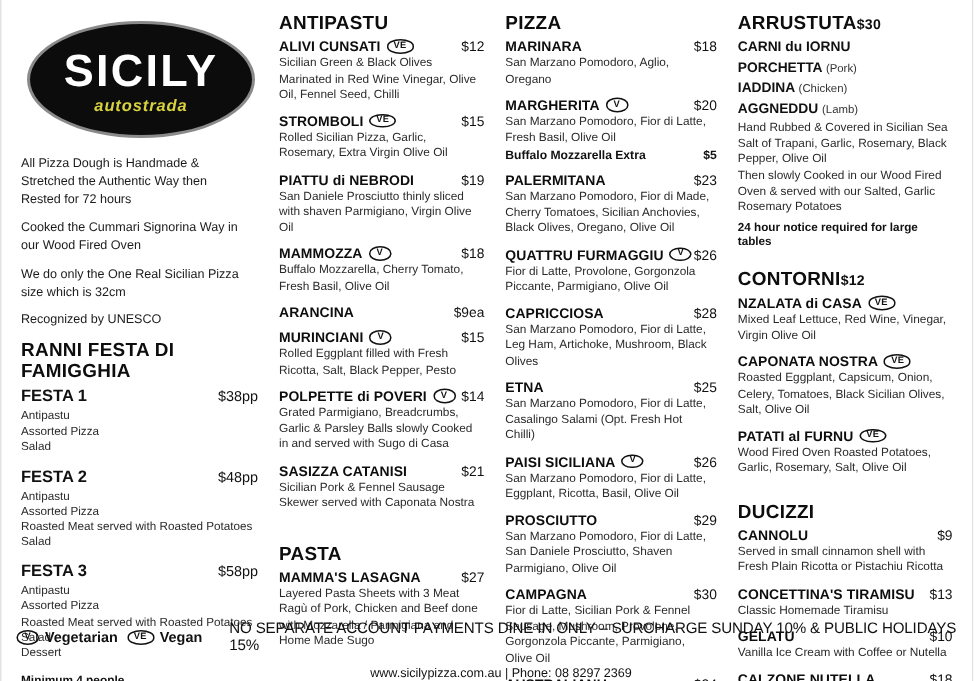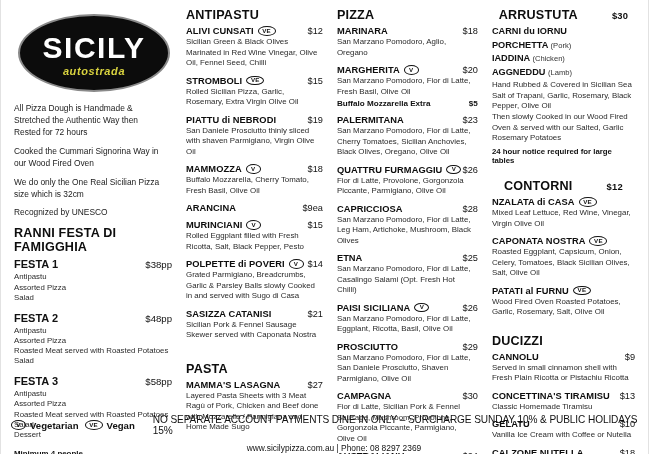--- a/index.html
+++ b/index.html
@@ -75,21 +75,21 @@
 
   
   h2.section {
     font-size: 12.6px;
     font-weight: 700;
     letter-spacing: 0.2px;
     margin: 0 0 4px 0;
     color: #0d0d0d;
   }
   h2.section.withprice {
-    display: flex; justify-content: center; align-items: baseline; gap: 34px;
+    display: flex; justify-content: flex-start; align-items: baseline;
   }
   h2.section .sec-price { font-size: 9.4px; font-weight: 700; }
   .spacer-lg { height: 14px; }
   .spacer-md { height: 9px; }
 
   
   .item { margin-bottom: 7px; }
   .item-head {
     display: flex; align-items: center;
     justify-content: space-between;
@@ -350,21 +350,21 @@
         </div>
       </div>
 
       <div class="item">
         <div class="item-head">
           <span class="item-name-wrap">
             <span class="item-name">PALERMITANA</span>
           </span>
           <span class="item-price">$23</span>
         </div>
-        <div class="item-desc">San Marzano Pomodoro, Fior di Latte, Cherry Tomatoes, Sicilian Anchovies, Black Olives, Oregano, Olive Oil</div>
+        <div class="item-desc">San Marzano Pomodoro, Fior di Made, Cherry Tomatoes, Sicilian Anchovies, Black Olives, Oregano, Olive Oil</div>
       </div>
 
       <div class="item">
         <div class="item-head">
           <span class="item-name-wrap">
             <span class="item-name">QUATTRU FURMAGGIU</span>
             <span class="badge v">V</span>
           </span>
           <span class="item-price">$26</span>
         </div>

